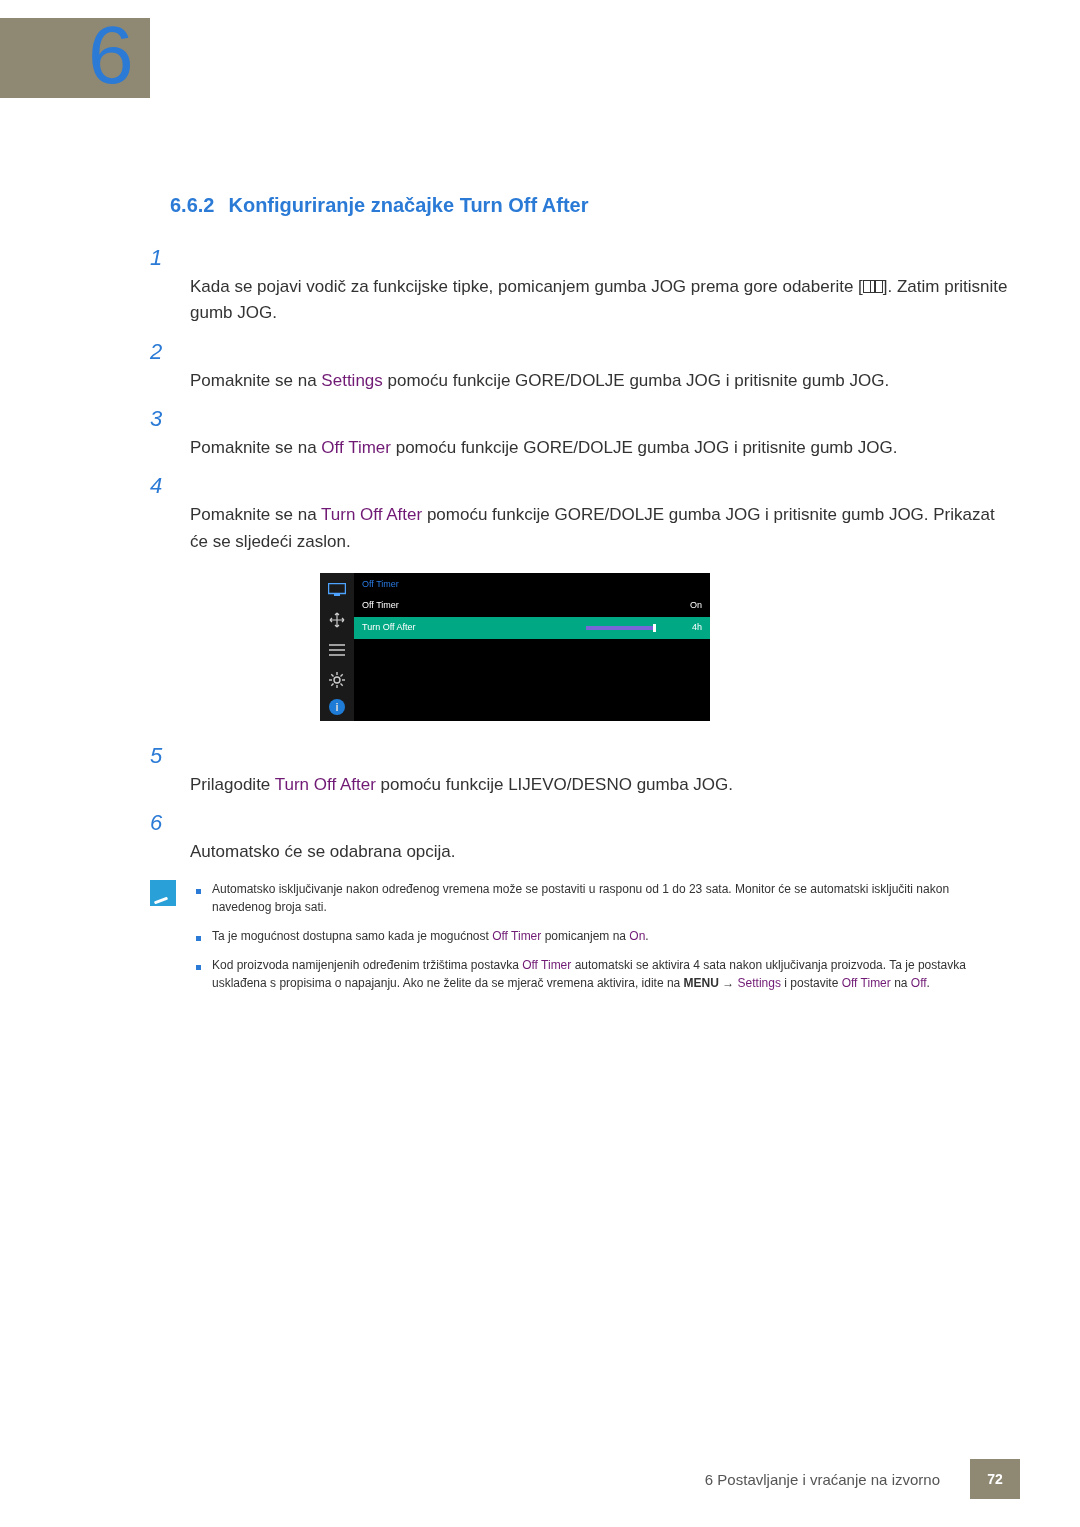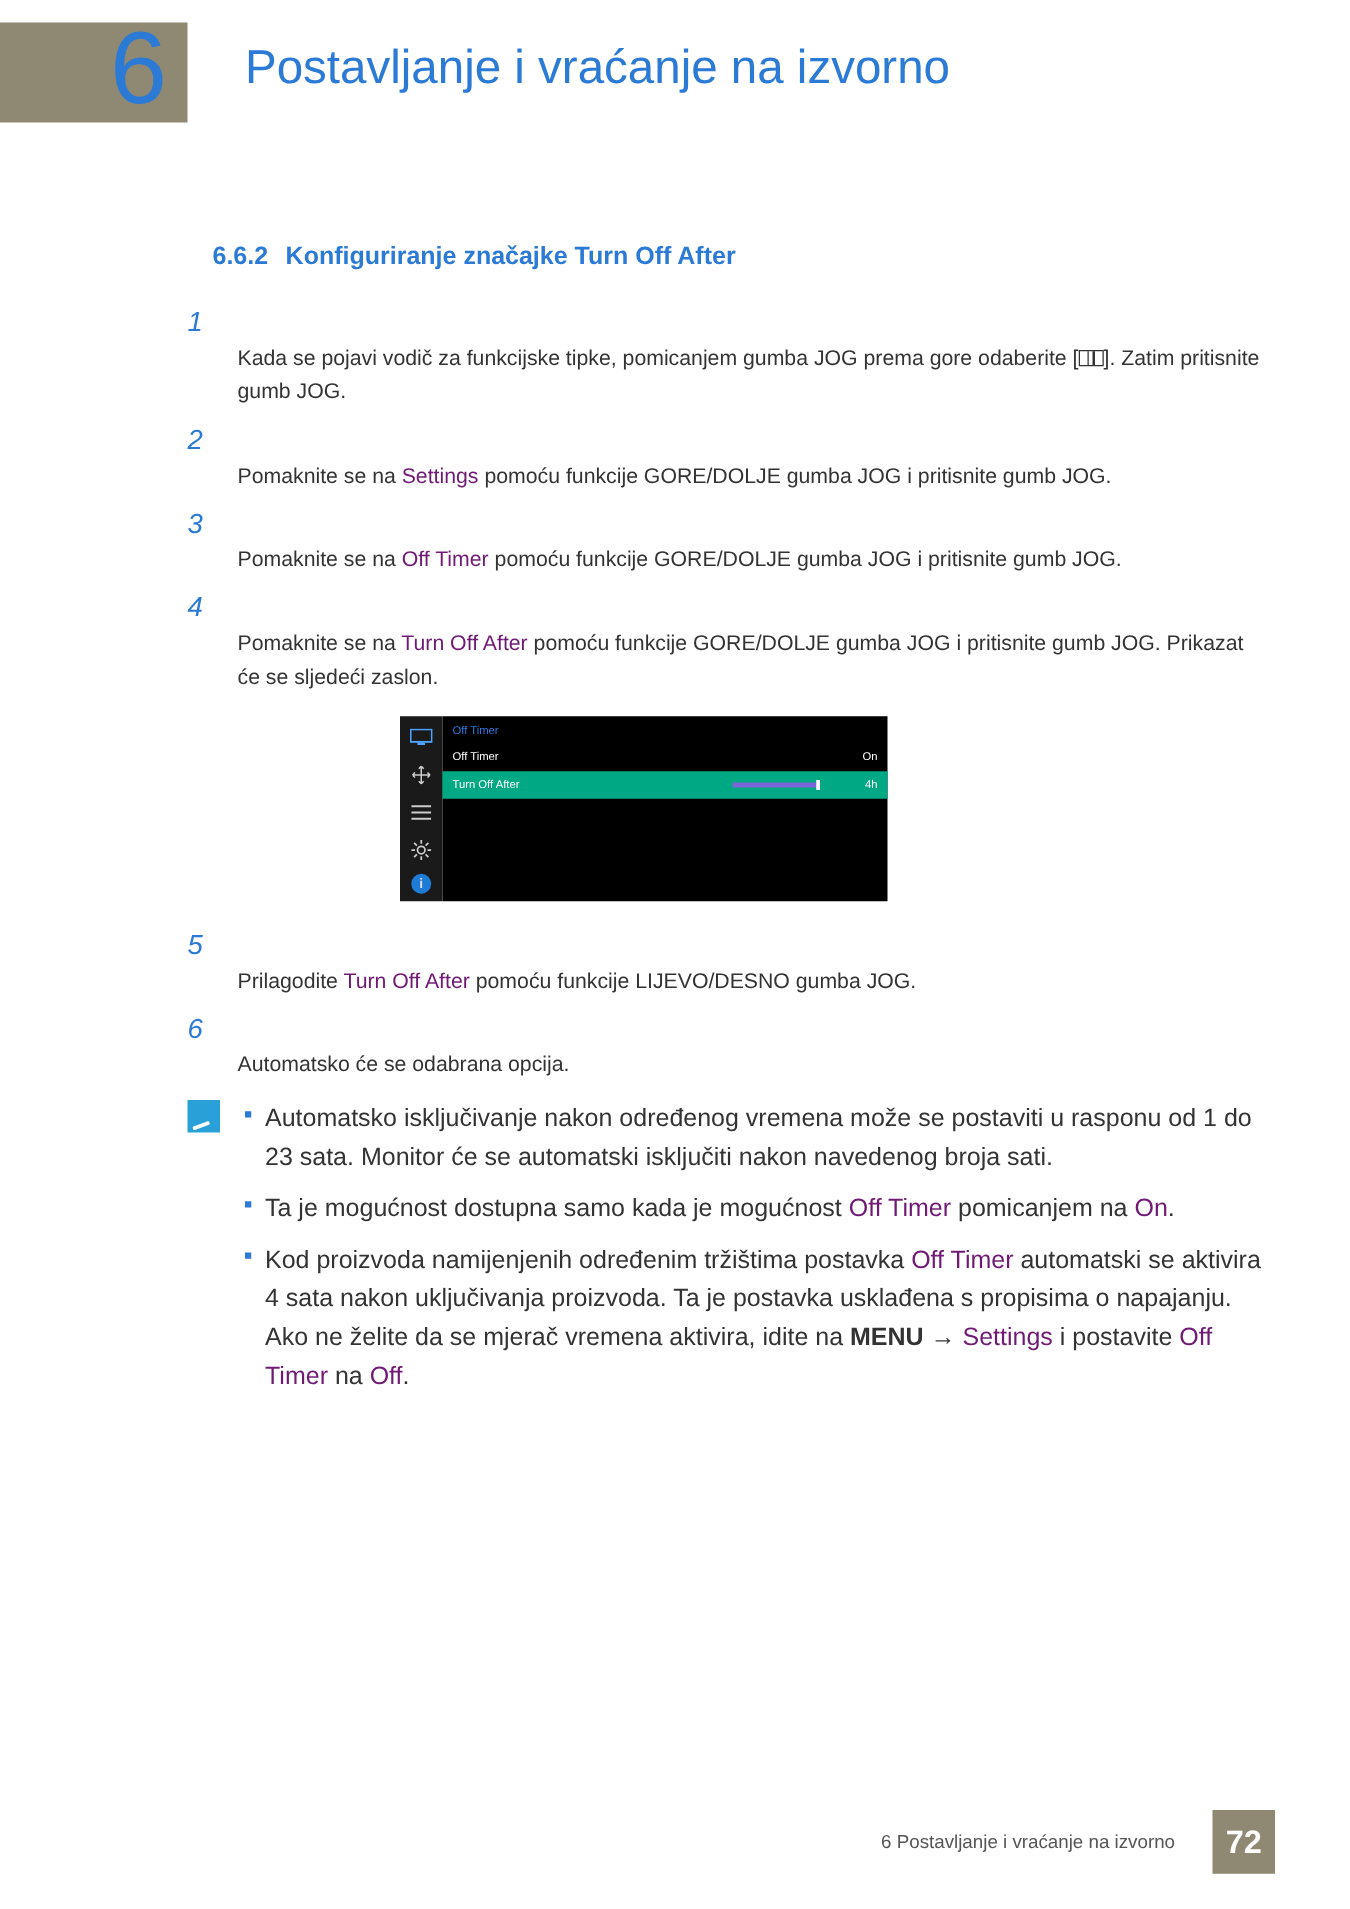--- a/index.html
+++ b/index.html
@@ -194,21 +194,21 @@
     width: 14px; height: 3px;
     background: #fff;
     transform: rotate(-20deg);
     border-radius: 1px;
   }
   ul.notes { list-style: none; padding: 0; margin: 0; flex: 1; }
   ul.notes > li {
     position: relative;
     padding-left: 20px;
     margin-bottom: 10px;
-    font-size: 20px;
+    font-size: 12px;
     line-height: 1.55;
   }
   ul.notes > li::before {
     content: "";
     position: absolute;
     left: 4px; top: 9px;
     width: 5px; height: 5px;
     background: #2a7ad6;
   }
 
@@ -222,36 +222,35 @@
     gap: 30px;
   }
   .footer-text {
     color: #555;
     font-size: 15px;
   }
   .page-box {
     background: #8f8873;
     color: #fff;
     width: 50px;
-    height: 51px;
-    font-size: 26px;
+    height: 40px;
+    font-size: 14px;
     font-weight: bold;
     display: flex;
     align-items: center;
     justify-content: center;
   }
 </style>
 </head>
 <body>
 
 <div class="header-row">
   <div class="top-strip"></div>
   <div class="chapter-bar"></div>
   <div class="chapter-number">6</div>
-  <div class="chapter-title">Postavljanje i vraćanje na izvorno</div>
 </div>
 
 <div class="content">
 
   <div class="section-heading">
     <span class="section-num">6.6.2</span><span>Konfiguriranje značajke Turn Off After</span>
   </div>
 
   <ol class="steps">
     <li>

